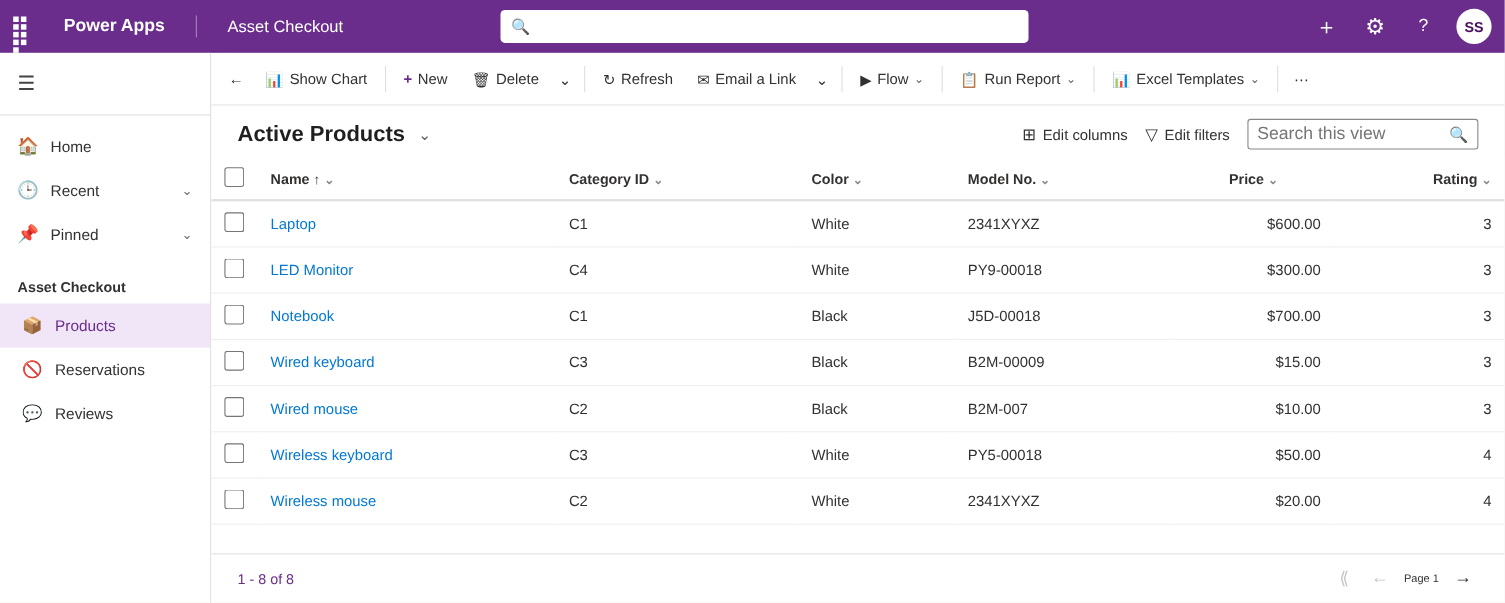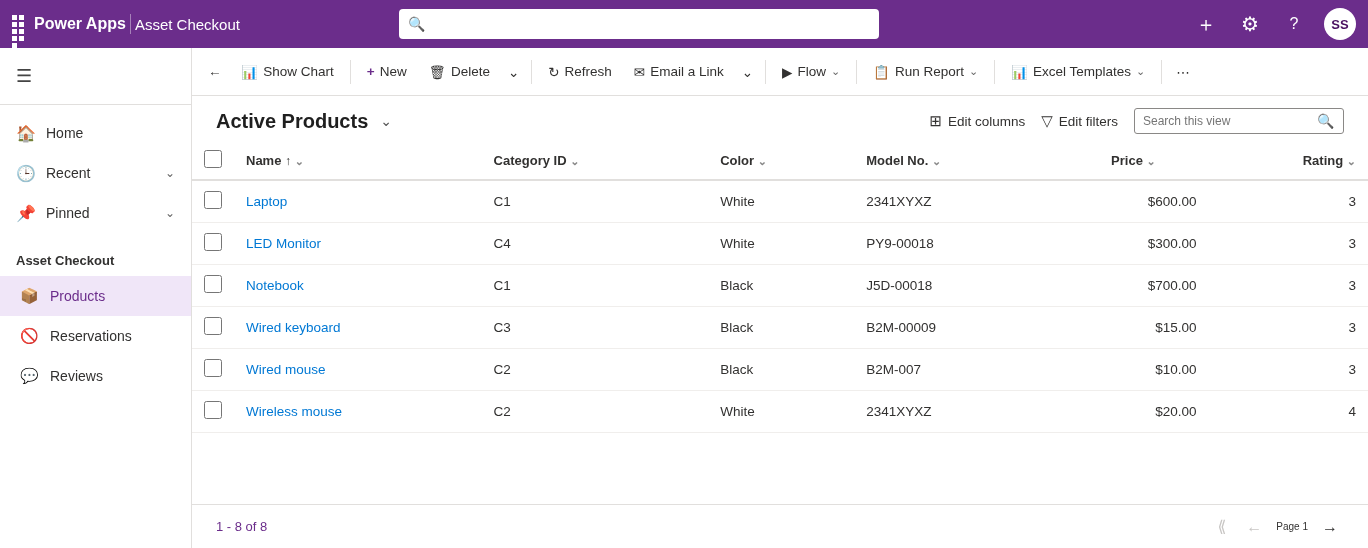--- a/index.html
+++ b/index.html
@@ -6,21 +6,21 @@
     body { font-family: 'Segoe UI', sans-serif; font-size: 14px; background: #f3f2f1; display: flex; flex-direction: column; height: 548px; overflow: hidden; }
 
     
     .top-bar {
       background: #6b2d8b;
       color: white;
       height: 48px;
       display: flex;
       align-items: center;
       padding: 0 12px;
-      gap: 4px;
+      gap: 28px;
       flex-shrink: 0;
     }
     .top-bar-grid-icon { display: flex; gap: 2px; flex-wrap: wrap; width: 18px; height: 18px; cursor: pointer; }
     .top-bar-grid-icon span { width: 5px; height: 5px; background: white; display: block; }
     .top-bar-app-name { font-size: 16px; font-weight: 600; color: white; }
     .top-bar-divider { width: 1px; height: 20px; background: rgba(255,255,255,0.4); }
     .top-bar-title { font-size: 15px; color: white; font-weight: 400; }
     .search-bar {
       flex: 1;
       max-width: 480px;
@@ -144,21 +144,21 @@
     .search-view-box {
       display: flex;
       align-items: center;
       border: 1px solid #8a8886;
       border-radius: 3px;
       padding: 4px 8px;
       gap: 6px;
       width: 210px;
     }
     .search-view-box input {
-      border: none; outline: none; font-size: 12px; color: #333; background: transparent; width: 100%;
+      border: none; outline: none; font-size: 16px; color: #333; background: transparent; width: 100%;
     }
     .search-view-icon { color: #555; font-size: 14px; }
 
     
     .table-container { flex: 1; overflow-y: auto; overflow-x: hidden; }
     table { width: 100%; border-collapse: collapse; }
     thead th {
       padding: 8px 12px;
       text-align: left;
       font-size: 13px;
@@ -436,20 +436,31 @@
     <td>C2</td>
     <td>Black</td>
     <td>B2M-007</td>
     <td style="text-align:right;">$10.00</td>
     <td style="text-align:right;">3</td>
   </tr>
               <tr>
     <td class="checkbox-col">
       <input type="checkbox" class="row-checkbox" style="">
     </td>
+    <td class="link-cell">Wireless keyboard</td>
+    <td>C3</td>
+    <td>White</td>
+    <td>PY5-00018</td>
+    <td style="text-align:right;">$50.00</td>
+    <td style="text-align:right;">4</td>
+  </tr>
+              <tr>
+    <td class="checkbox-col">
+      <input type="checkbox" class="row-checkbox" style="">
+    </td>
     <td class="link-cell">Wireless mouse</td>
     <td>C2</td>
     <td>White</td>
     <td>2341XYXZ</td>
     <td style="text-align:right;">$20.00</td>
     <td style="text-align:right;">4</td>
   </tr>
             </tbody>
         </table>
       </div>

